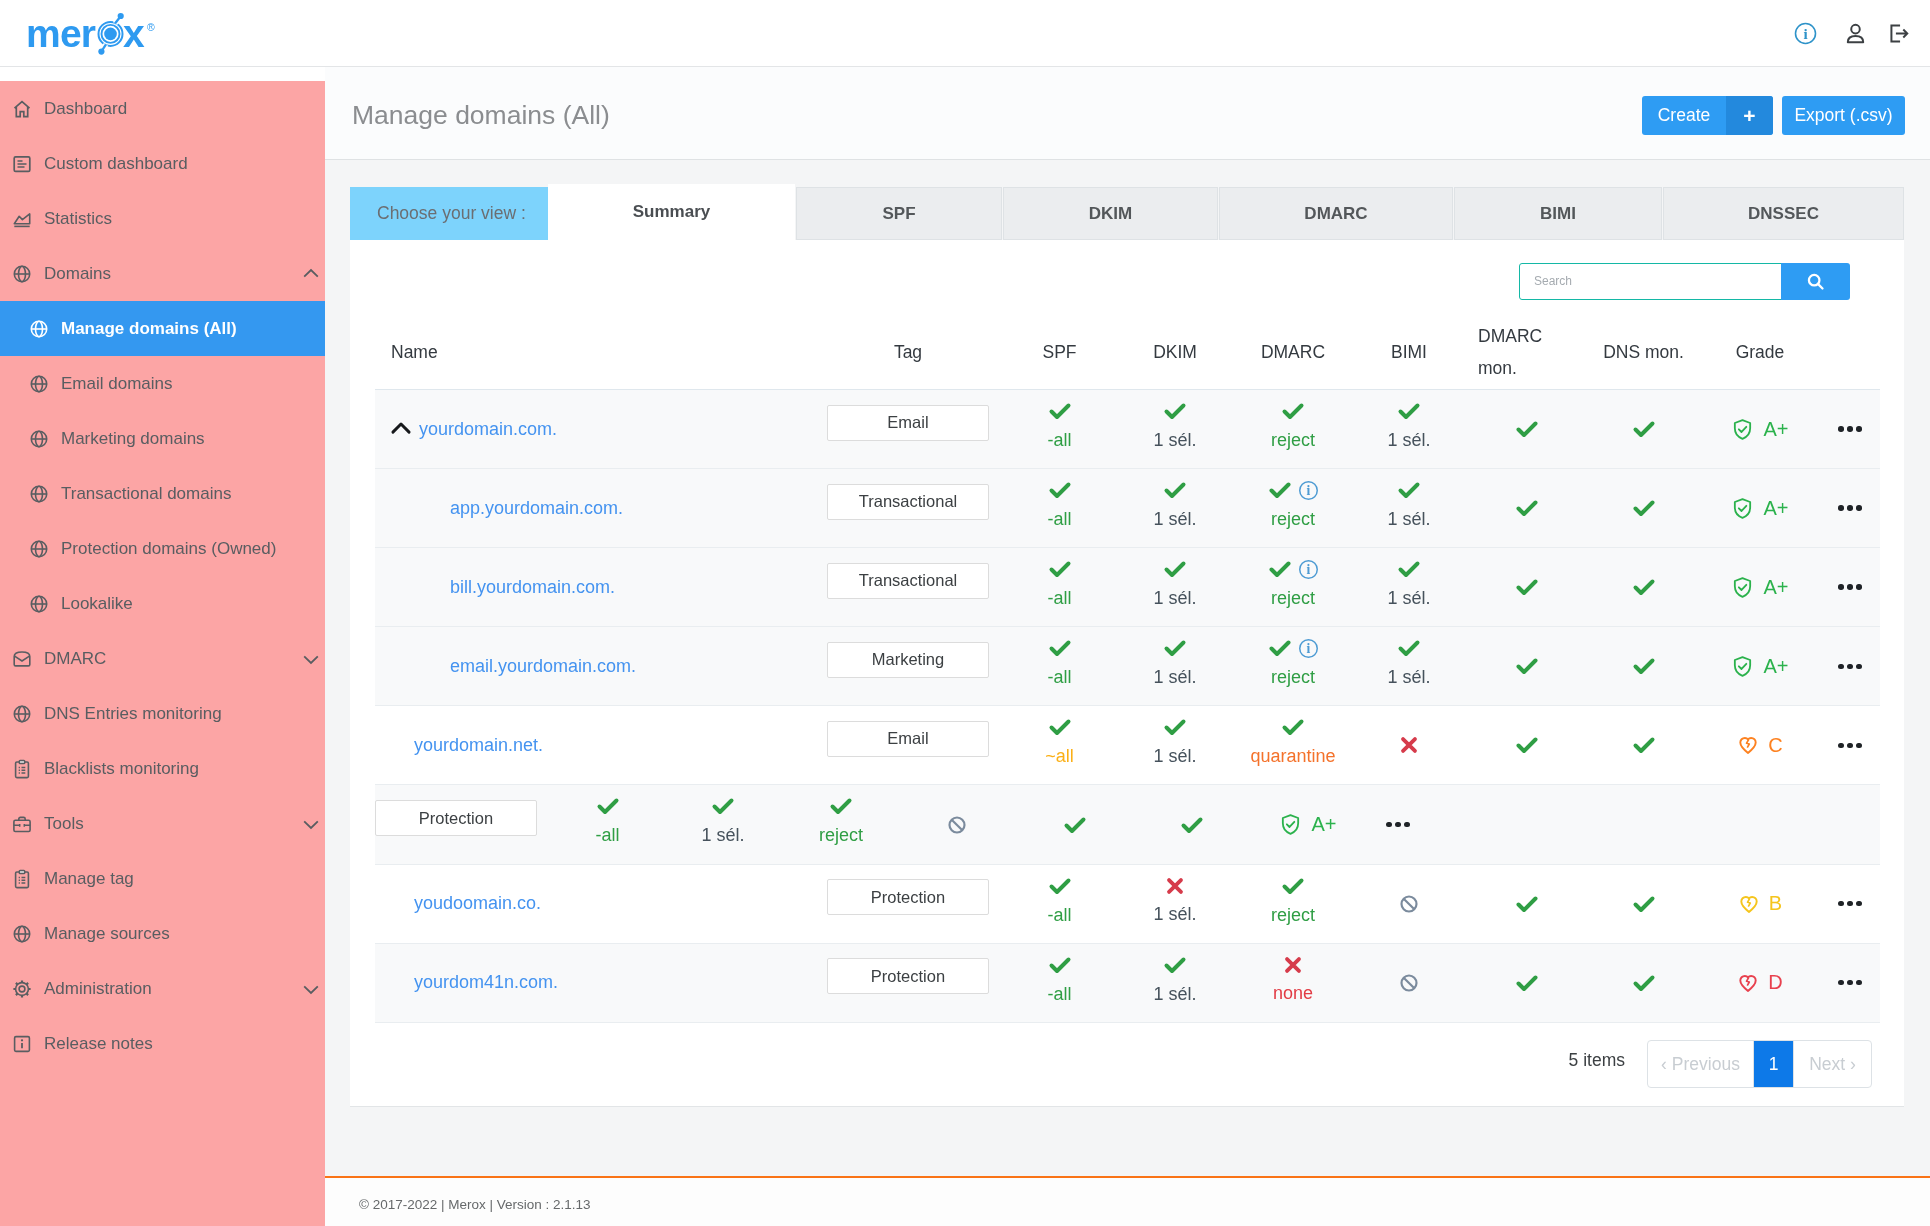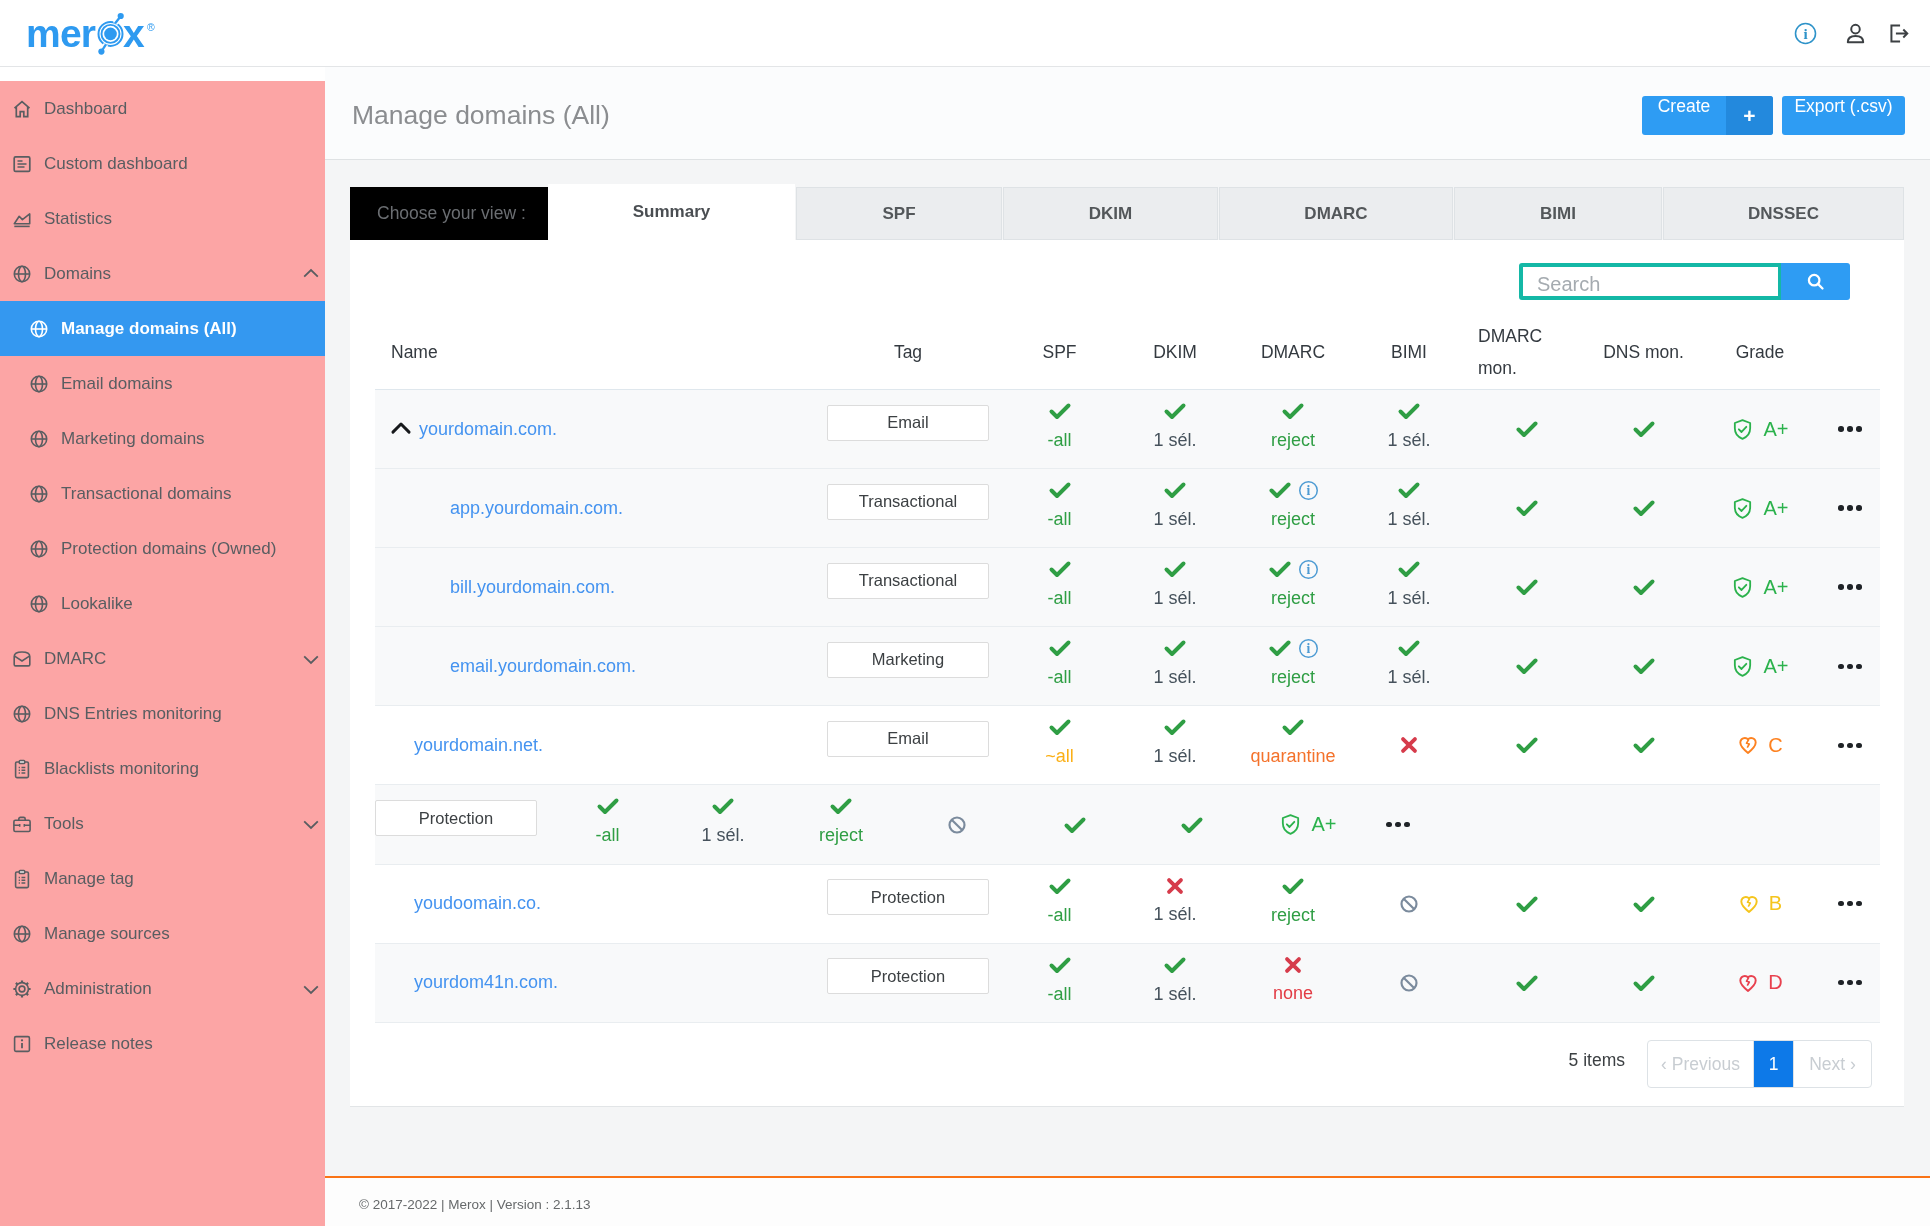--- a/index.html
+++ b/index.html
@@ -13,37 +13,37 @@
 #sidebar{left:0;top:81px;width:325px;height:1159px;background:#fca5a5}
 .mi{display:flex;align-items:center;height:55px;padding-left:10px;color:#595d61;font-size:17px;position:relative}
 .mi .ic{width:24px;height:24px;margin-right:10px;flex:0 0 24px;display:flex;align-items:center}
 .mi.sub{padding-left:27px}
 .mi .chev{position:absolute;right:2px;top:50%;margin-top:-12px}
 .mi.active{background:#3498f0;color:#fff;font-weight:bold}
 
 #mainbg{left:325px;top:67px;width:1605px;height:1109px;background:#f4f5f6}
 #titleband{left:325px;top:67px;width:1605px;height:93px;background:#fbfcfd;border-bottom:1px solid #dfe2e4}
 #title{left:352px;top:100px;font-size:26.5px;color:#8b8d90}
-.btn{position:absolute;top:96px;height:39px;background:#2e9cf3;color:#fff;border-radius:3px;font-size:17.5px;display:flex;justify-content:center}
+.btn{position:absolute;top:96px;height:39px;background:#2e9cf3;color:#fff;border-radius:3px;font-size:17.5px;display:flex;align-items:center;justify-content:center}
 #btn-create{left:1642px;width:131px;padding:0;overflow:hidden}
 #btn-create .t1{width:84px;text-align:center}
 #btn-create .t2{width:47px;height:39px;background:#2389dd;display:flex;align-items:center;justify-content:center;font-size:21px;font-weight:bold}
 #btn-export{left:1782px;width:123px}
 
-#viewlabel{left:350px;top:187px;width:198px;height:53px;background:#000000;color:#6b6e72;font-size:17.5px;line-height:53px;padding-left:27px}
+#viewlabel{left:350px;top:187px;width:198px;height:53px;background:#7dd3fc;color:#6b6e72;font-size:17.5px;line-height:53px;padding-left:27px}
 .tab{position:absolute;top:187px;height:53px;background:#ebedef;border:1px solid #dee2e5;color:#53575a;font-size:17px;font-weight:bold;display:flex;align-items:center;justify-content:center}
 #tab-summary{left:548px;top:184px;width:247px;height:56px;background:#fff;border:none;color:#4a4e52}
 #tab-spf{left:796px;width:206px}
 #tab-dkim{left:1003px;width:215px}
 #tab-dmarc{left:1219px;width:234px}
 #tab-bimi{left:1454px;width:208px}
 #tab-dnssec{left:1663px;width:241px}
 
 #card{left:350px;top:240px;width:1554px;height:867px;background:#fff;border-bottom:1px solid #e2e5e7}
-#search{left:1519px;top:263px;width:263px;height:37px;border:4px solid #14b8a6;border-radius:3px 0 0 3px;background:#fff;color:#a5abb0;font-size:20px;line-height:35px;padding-left:14px}
+#search{left:1519px;top:263px;width:263px;height:37px;border:1px solid #14b8a6;border-radius:3px 0 0 3px;background:#fff;color:#a5abb0;font-size:12px;line-height:35px;padding-left:14px}
 #searchbtn{left:1781px;top:263px;width:69px;height:37px;background:#2e9cf3;border-radius:0 3px 3px 0;display:flex;align-items:center;justify-content:center}
 
 #thead{left:375px;top:315px;width:1505px;height:75px;border-bottom:1px solid #dfe7ed;display:flex;font-weight:normal;font-size:17.5px;color:#343a40}
 .c0{width:452px}.c1{width:162px}.c2{width:141px}.c3{width:90px}.c4{width:146px}.c5{width:86px}.c6{width:150px}.c7{width:83px}.c8{width:150px}.c9{width:45px}
 #thead>div{display:flex;align-items:center;justify-content:center;white-space:nowrap}
 #thead .c0{justify-content:flex-start;padding-left:16px}
 #thead .c6{justify-content:flex-start;padding-left:26px;line-height:32px}
 #rows{left:375px;top:390px;width:1505px}
 .row{display:flex;height:79.1px;border-bottom:1px solid #e9edf0;background:#fff}
 .row.g{background:#f8f9fa}

